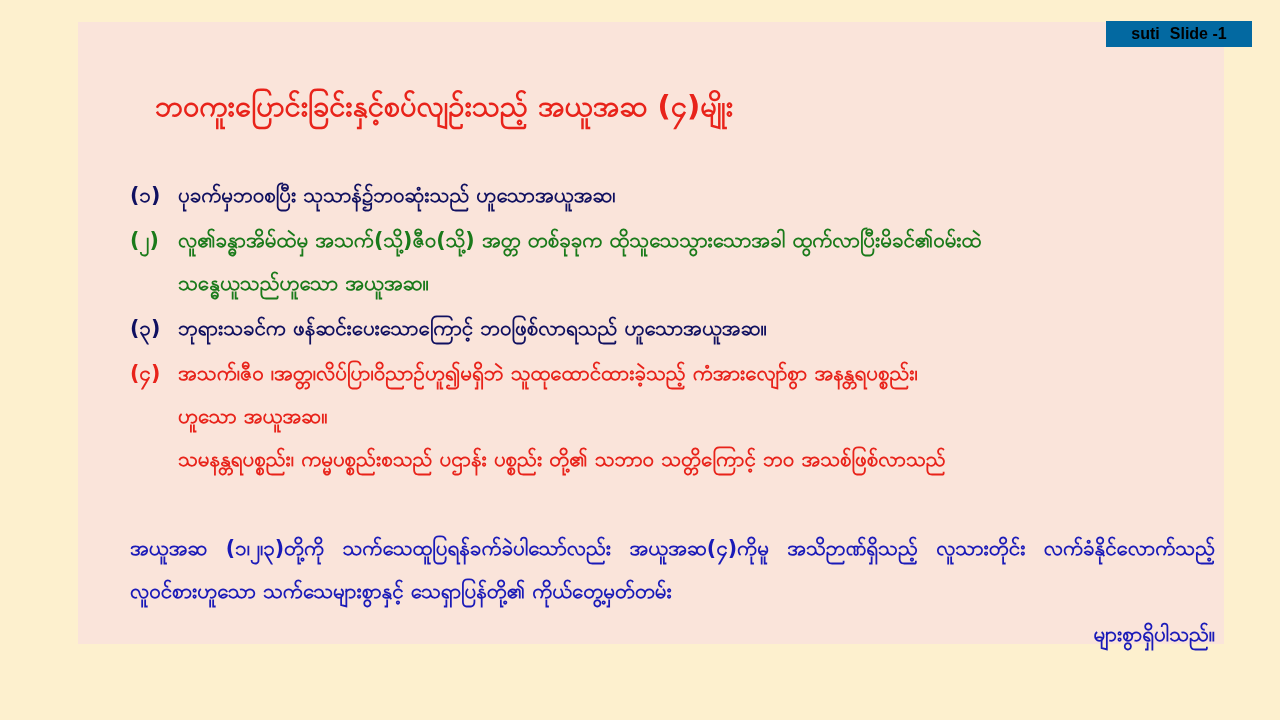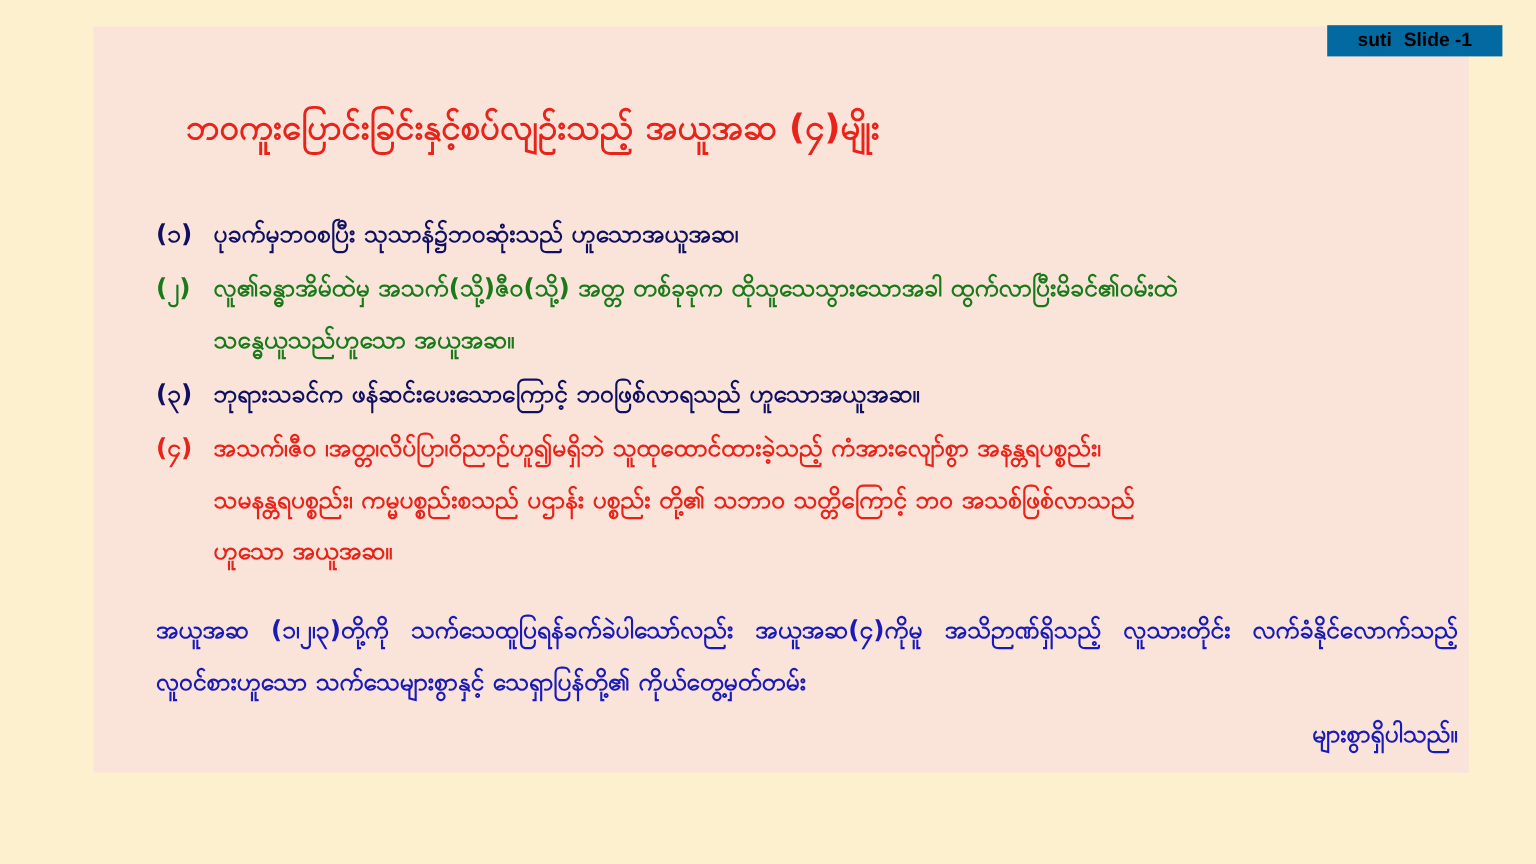--- a/index.html
+++ b/index.html
@@ -84,21 +84,21 @@
     display: block;
     padding-left: 48px;
   }
   .c-navy  { color: #101060; }
   .c-green { color: #1a7a1a; }
   .c-red   { color: #e8231a; }
 
   .closing-para {
     position: absolute;
     left: 130px;
-    top: 504px;
+    top: 527px;
     width: 1085px;
     color: #1a1ab8;
     font-size: 20.5px;
     font-weight: bold;
     line-height: 43px;
     text-align: justify;
     text-justify: inter-word;
   }
   .closing-para .lastline {
     display: block;
@@ -129,22 +129,22 @@
       <span class="marker c-green">(၂)</span><span class="itext c-green">လူ၏ခန္ဓာအိမ်ထဲမှ အသက်(သို့)ဇီဝ(သို့) အတ္တ တစ်ခုခုက ထိုသူသေသွားသောအခါ ထွက်လာပြီးမိခင်၏ဝမ်းထဲ</span>
       <span class="cont c-green">သန္ဓေယူသည်ဟူသော အယူအဆ။</span>
     </div>
 
     <div class="list-item">
       <span class="marker c-navy">(၃)</span><span class="itext c-navy">ဘုရားသခင်က ဖန်ဆင်းပေးသောကြောင့် ဘဝဖြစ်လာရသည် ဟူသောအယူအဆ။</span>
     </div>
 
     <div class="list-item">
       <span class="marker c-red">(၄)</span><span class="itext c-red">အသက်၊ဇီဝ ၊အတ္တ၊လိပ်ပြာ၊ဝိညာဉ်ဟူ၍မရှိဘဲ သူထုထောင်ထားခဲ့သည့် ကံအားလျော်စွာ အနန္တရပစ္စည်း၊</span>
+      <span class="cont c-red">ဟူသော အယူအဆ။</span>
       <span class="cont c-red">သမနန္တရပစ္စည်း၊ ကမ္မပစ္စည်းစသည် ပဌာန်း ပစ္စည်း တို့၏ သဘာဝ သတ္တိကြောင့် ဘဝ အသစ်ဖြစ်လာသည်</span>
-      <span class="cont c-red">ဟူသော အယူအဆ။</span>
     </div>
 
   </div>
 
   <div class="closing-para">
     <span>အယူအဆ (၁၊၂၊၃)တို့ကို သက်သေထူပြရန်ခက်ခဲပါသော်လည်း အယူအဆ(၄)ကိုမူ အသိဉာဏ်ရှိသည့် လူသားတိုင်း</span>
     <span>လက်ခံနိုင်လောက်သည့် လူဝင်စားဟူသော သက်သေများစွာနှင့် သေရှာပြန်တို့၏ ကိုယ်တွေ့မှတ်တမ်း</span>
     <span class="lastline">များစွာရှိပါသည်။</span>
   </div>
 

